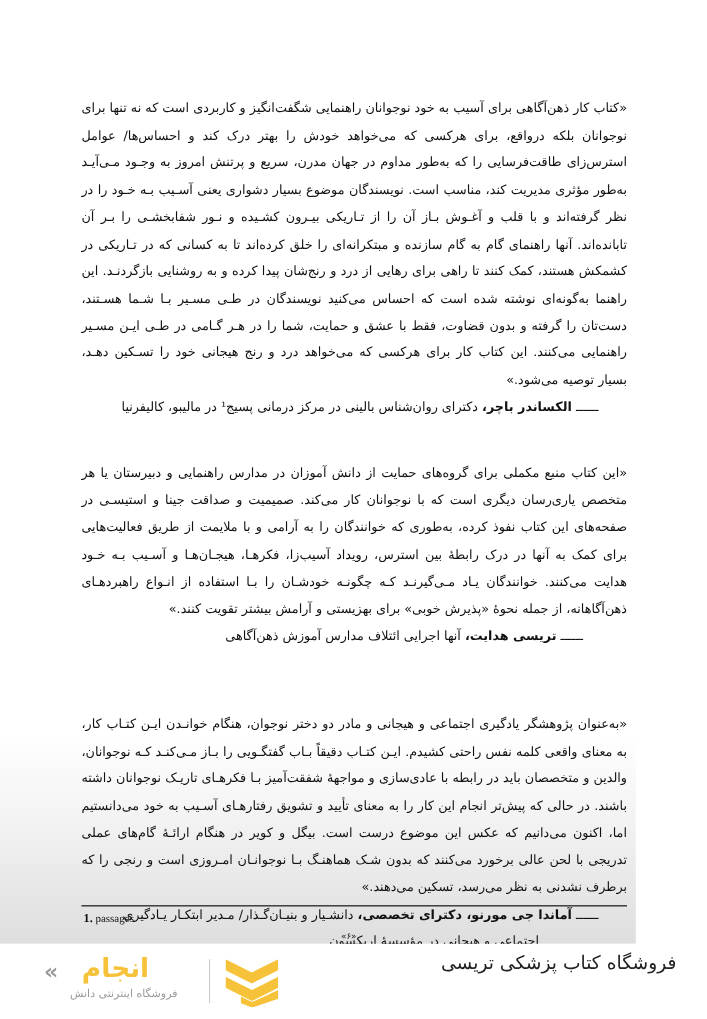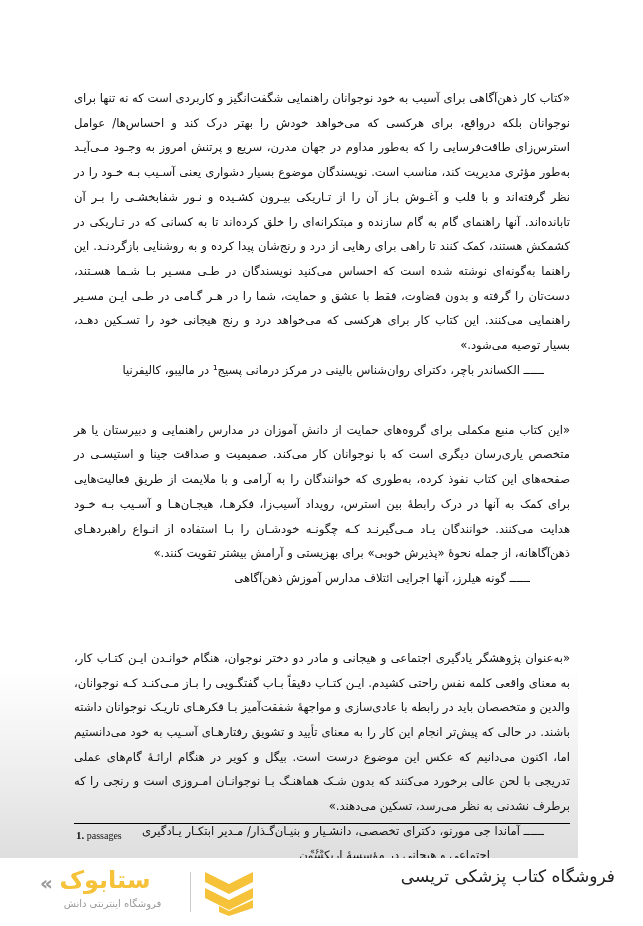--- a/index.html
+++ b/index.html
@@ -19,21 +19,21 @@
   }
   .para {
     font-size: 11.6px; line-height: 24.7px; margin: 0;
     text-align: justify; text-align-last: right;
   }
   .attrib {
     font-size: 11.6px; line-height: 24px; margin: 0; padding-right: 26px;
     text-align: right;
   }
   .attrib .dash { letter-spacing: -2px; }
-  .attrib b { font-weight: normal; margin-top: 25px; }
+  .attrib b { font-weight: bold; margin-top: 25px; }
   .attrib.center { padding-right: 40px; }
   .gap1 { height: 36px; }
   .gap2 { height: 56px; }
   .attrib-line2 { padding-right: 80px; }
   .footnote-rule {
     position: absolute; left: 74px; top: 823px; width: 496px; height: 0;
     border-top: 1px solid #000;
   }
   .footnote {
     position: absolute; left: 76px; top: 829px;
@@ -78,21 +78,21 @@
     <p class="attrib">
       <span class="dash">ــــــ</span>
       <b>الکساندر باچر،</b><span> دکترای روان‌شناس بالینی در مرکز درمانی پسیج¹ در مالیبو، کالیفرنیا</span>
     </p>
 
     <div class="gap1"></div>
 
     <p class="para">«این کتاب منبع مکملی برای گروه‌های حمایت از دانش آموزان در مدارس راهنمایی و دبیرستان یا هر متخصص یاری‌رسان دیگری است که با نوجوانان کار می‌کند. صمیمیت و صداقت جینا و استیسـی در صفحه‌های این کتاب نفوذ کرده، به‌طوری که خوانندگان را به آرامی و با ملایمت از طریق فعالیت‌هایی برای کمک به آنها در درک رابطهٔ بین استرس، رویداد آسیب‌زا، فکرهـا، هیجـان‌هـا و آسـیب بـه خـود هدایت می‌کنند. خوانندگان یـاد مـی‌گیرنـد کـه چگونـه خودشـان را بـا استفاده از انـواع راهبردهـای ذهن‌آگاهانه، از جمله نحوهٔ «پذیرش خوبی» برای بهزیستی و آرامش بیشتر تقویت کنند.»</p>
     <p class="attrib center">
       <span class="dash">ــــــ</span>
-      <b>گونه هیلرز،</b><span> آنها اجرایی ائتلاف مدارس آموزش ذهن‌آگاهی</span>
+      <b>تریسی هدایت،</b><span> آنها اجرایی ائتلاف مدارس آموزش ذهن‌آگاهی</span>
     </p>
 
     <div class="gap2"></div>
 
     <p class="para">«به‌عنوان پژوهشگر یادگیری اجتماعی و هیجانی و مادر دو دختر نوجوان، هنگام خوانـدن ایـن کتـاب کار، به معنای واقعی کلمه نفس راحتی کشیدم. ایـن کتـاب دقیقاً بـاب گفتگـویی را بـاز مـی‌کنـد کـه نوجوانان، والدین و متخصصان باید در رابطه با عادی‌سازی و مواجههٔ شفقت‌آمیز بـا فکرهـای تاریـک نوجوانان داشته باشند. در حالی که پیش‌تر انجام این کار را به معنای تأیید و تشویق رفتارهـای آسـیب به خود می‌دانستیم اما، اکنون می‌دانیم که عکس این موضوع درست است. بیگل و کویر در هنگام ارائـهٔ گام‌های عملی تدریجی با لحن عالی برخورد می‌کنند که بدون شـک هماهنـگ بـا نوجوانـان امـروزی است و رنجی را که برطرف نشدنی به نظر می‌رسد، تسکین می‌دهند.»</p>
     <p class="attrib">
       <span class="dash">ــــــ</span>
       <b>آماندا جی مورنو، دکترای تخصصی،</b><span> دانشـیار و بنیـان‌گـذار/ مـدیر ابتکـار یـادگیری</span>
     </p>
     <p class="attrib attrib-line2">اجتماعی و هیجانی در مؤسسهٔ اریکسون</p>
@@ -101,21 +101,21 @@
   <div class="footnote-rule"></div>
   <div class="footnote">
     <b>1.</b><span> passages</span>
   </div>
   <div class="pagenum">«۶»</div>
 </div>
 
 <div class="banner">
   <div class="logo-box">
     <div class="logo-arrows">«</div>
-    <div class="logo-word">ستابوک</div>
+    <div class="logo-word">انجام</div>
     <div class="logo-tag">فروشگاه اینترنتی دانش</div>
     <div class="logo-divider"></div>
     <svg class="chevrons" width="48" height="44" viewBox="0 0 48 44">
       <polygon points="0,0 24,12 48,0 48,10 24,22 0,10" fill="#f5c23a"></polygon>
       <polygon points="0,16 24,28 48,16 48,26 24,38 0,26" fill="#f5c23a"></polygon>
       <polygon points="14,34 24,39 48,28 48,36 24,44 14,40" fill="#f5c23a"></polygon>
     </svg>
   </div>
   <div class="store-title">فروشگاه کتاب پزشکی تریسی</div>
 </div>

